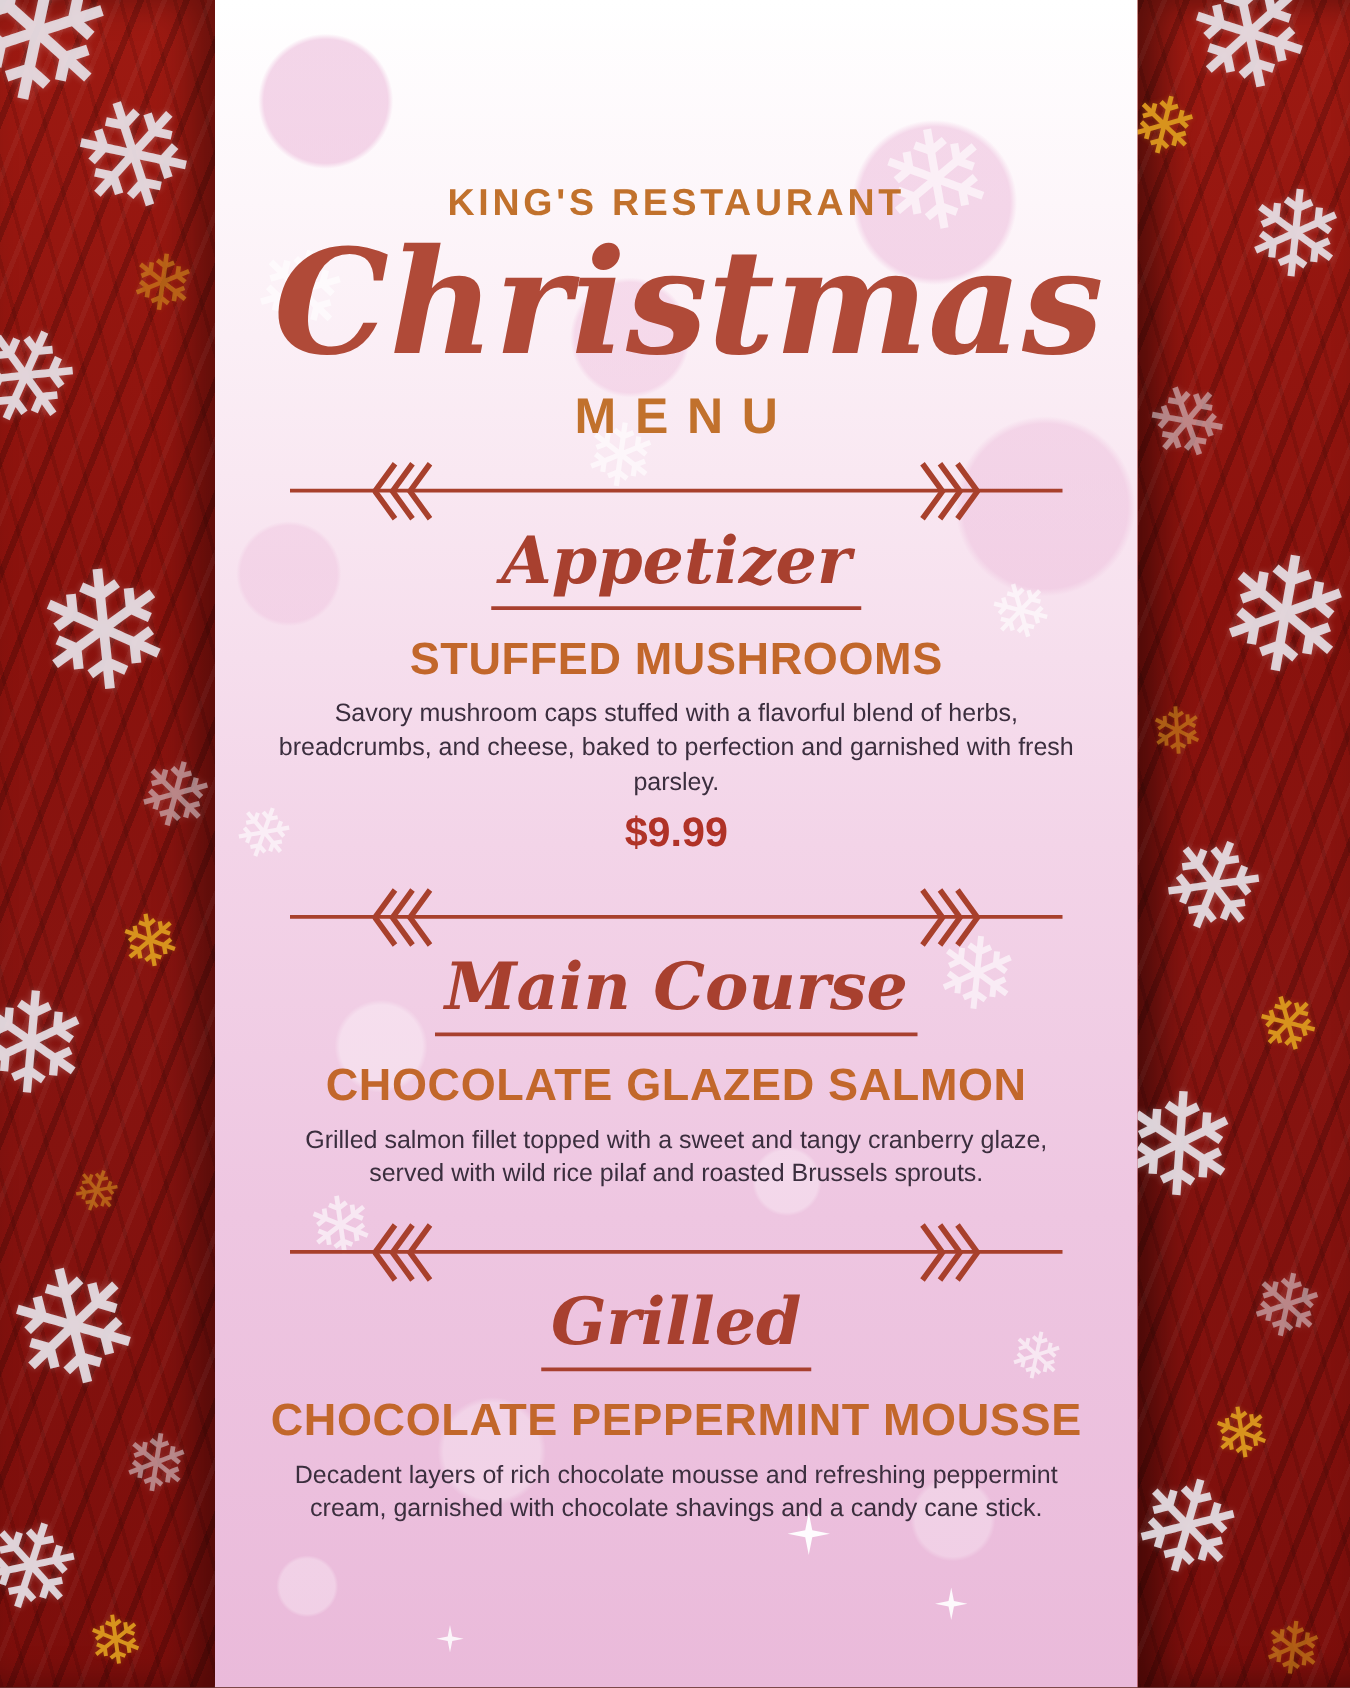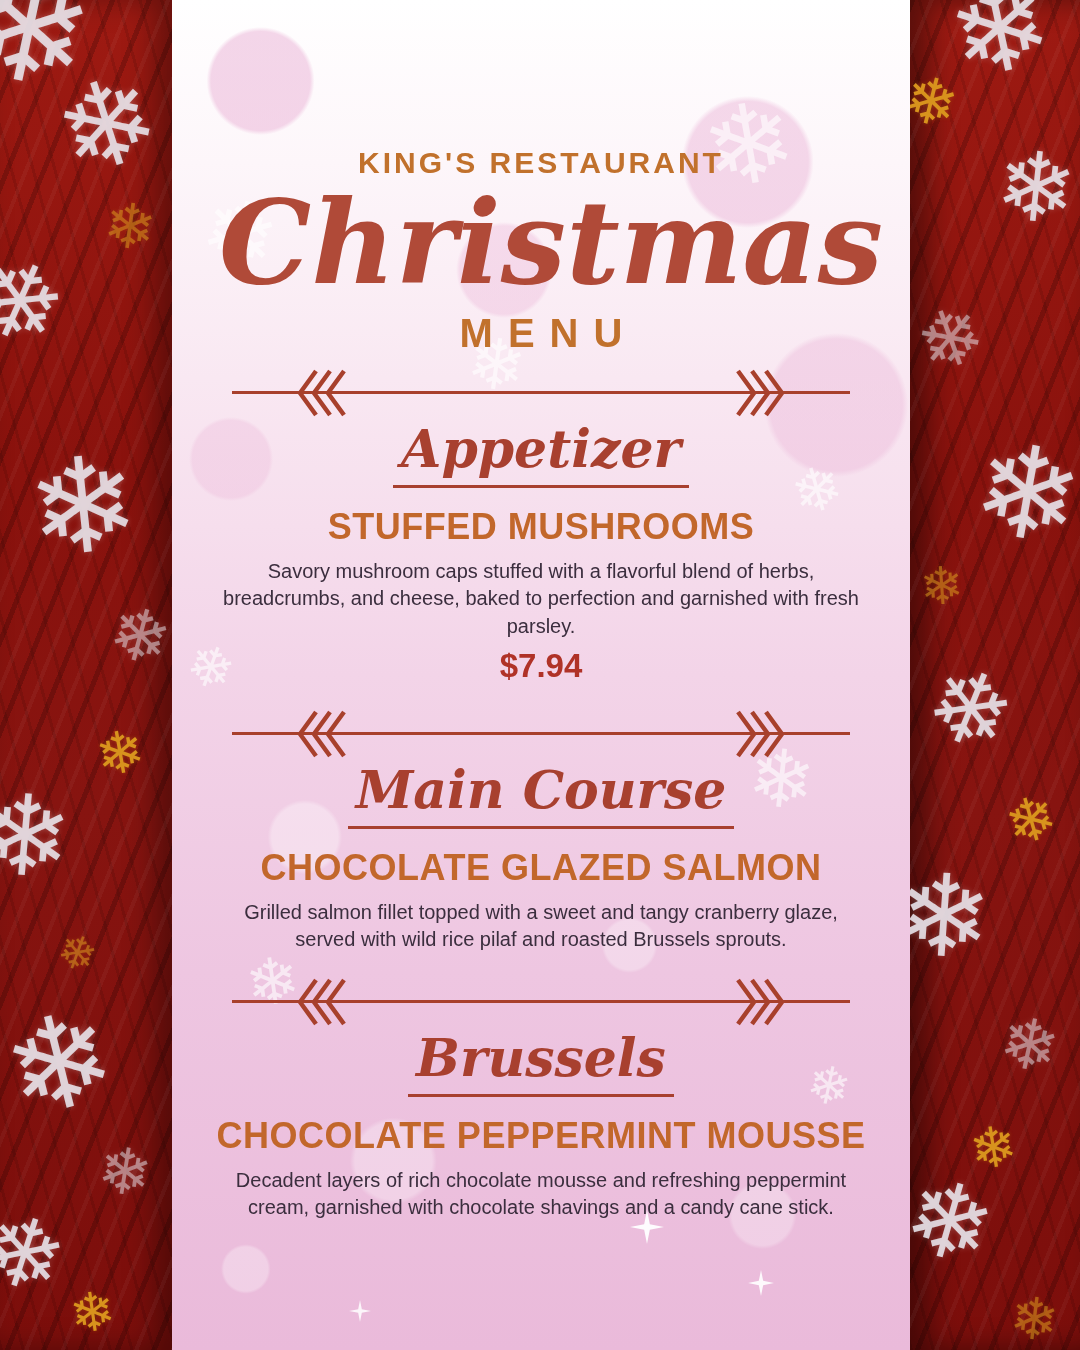--- a/index.html
+++ b/index.html
@@ -153,21 +153,21 @@
             <polyline points="32,3 16,25 32,47"></polyline>
             <polyline points="46,3 30,25 46,47"></polyline>
         </svg>
         <div class="line"></div>
       </div>
       <div>
         <span class="section-heading">Appetizer</span>
       </div>
       <div class="item-name">STUFFED MUSHROOMS</div>
       <div class="desc">Savory mushroom caps stuffed with a flavorful blend of herbs, breadcrumbs, and cheese, baked to perfection and garnished with fresh parsley.</div>
-      <div class="price">$7.94</div>
+      <div class="price">$9.99</div>
 
       <div class="divider" style="margin-top:26px">
         <svg class="chev l" viewBox="0 0 48 50">
           <polyline points="18,3 2,25 18,47"></polyline>
             <polyline points="32,3 16,25 32,47"></polyline>
             <polyline points="46,3 30,25 46,47"></polyline>
         </svg>
         <svg class="chev r" viewBox="0 0 48 50">
           <polyline points="18,3 2,25 18,47"></polyline>
             <polyline points="32,3 16,25 32,47"></polyline>
@@ -188,20 +188,20 @@
             <polyline points="46,3 30,25 46,47"></polyline>
         </svg>
         <svg class="chev r" viewBox="0 0 48 50">
           <polyline points="18,3 2,25 18,47"></polyline>
             <polyline points="32,3 16,25 32,47"></polyline>
             <polyline points="46,3 30,25 46,47"></polyline>
         </svg>
         <div class="line"></div>
       </div>
       <div>
-        <span class="section-heading">Brussels</span>
+        <span class="section-heading">Grilled</span>
       </div>
       <div class="item-name">CHOCOLATE PEPPERMINT MOUSSE</div>
       <div class="desc">Decadent layers of rich chocolate mousse and refreshing peppermint cream, garnished with chocolate shavings and a candy cane stick.</div>
 
     </div>
   </div>
 </div>
 
 </body></html>

